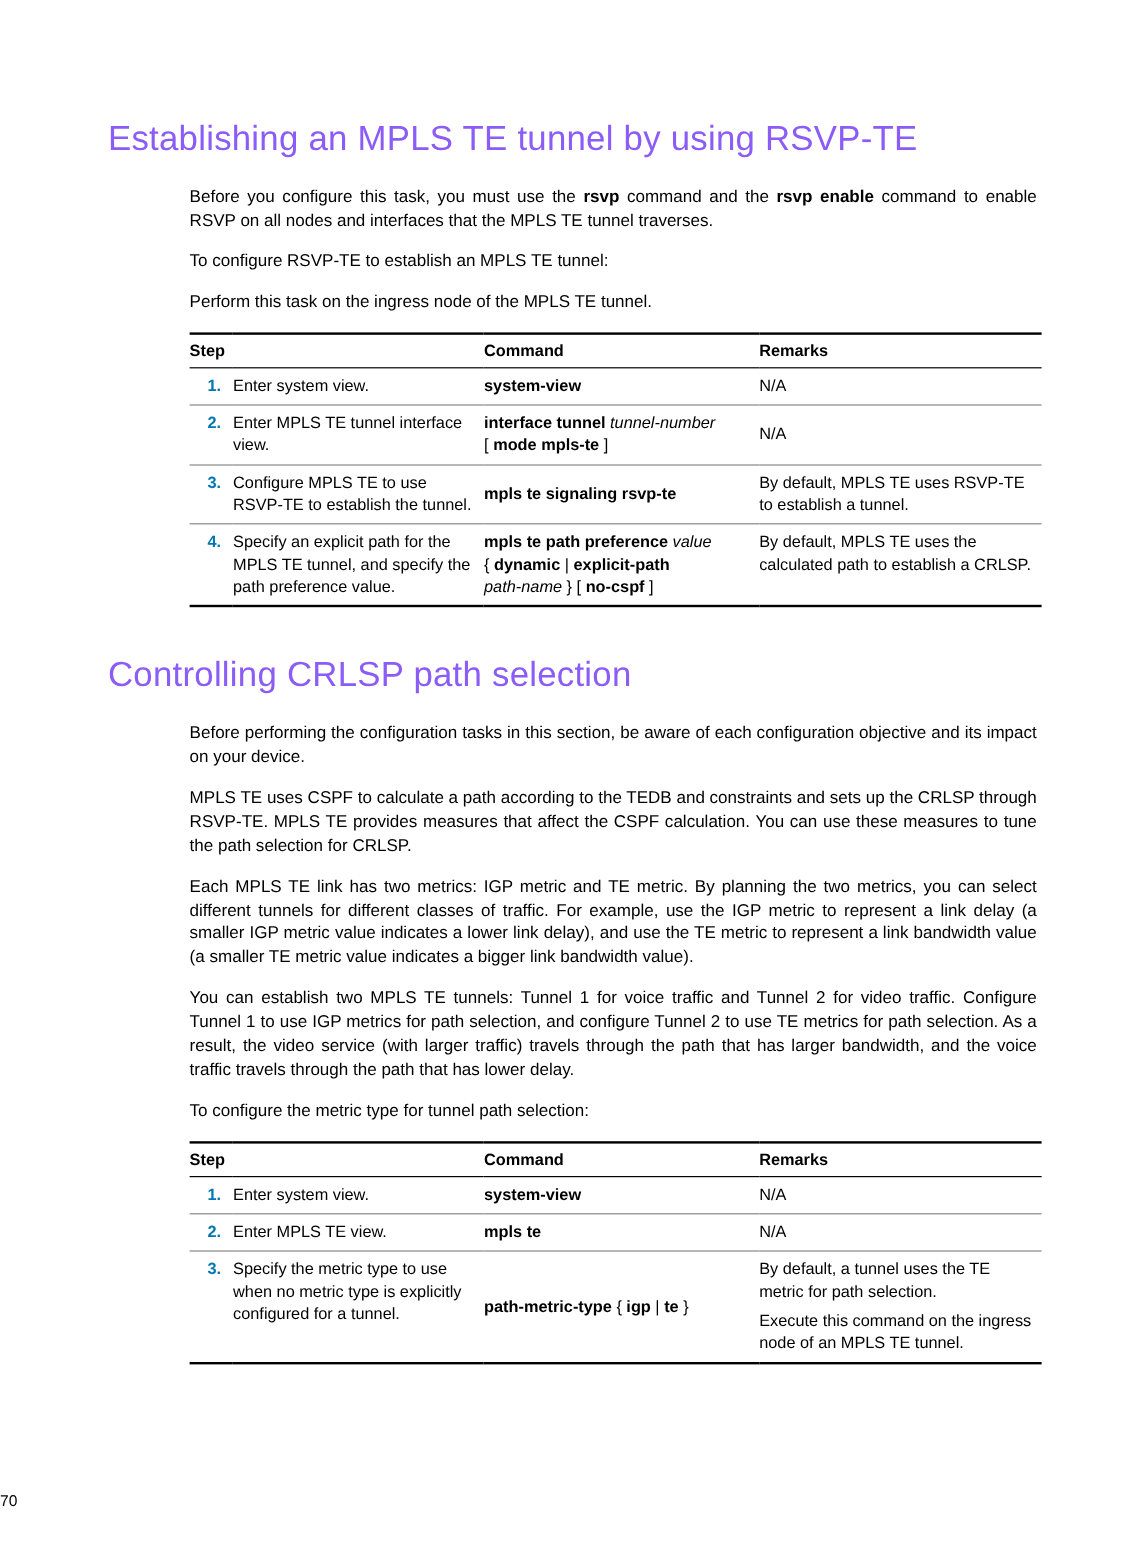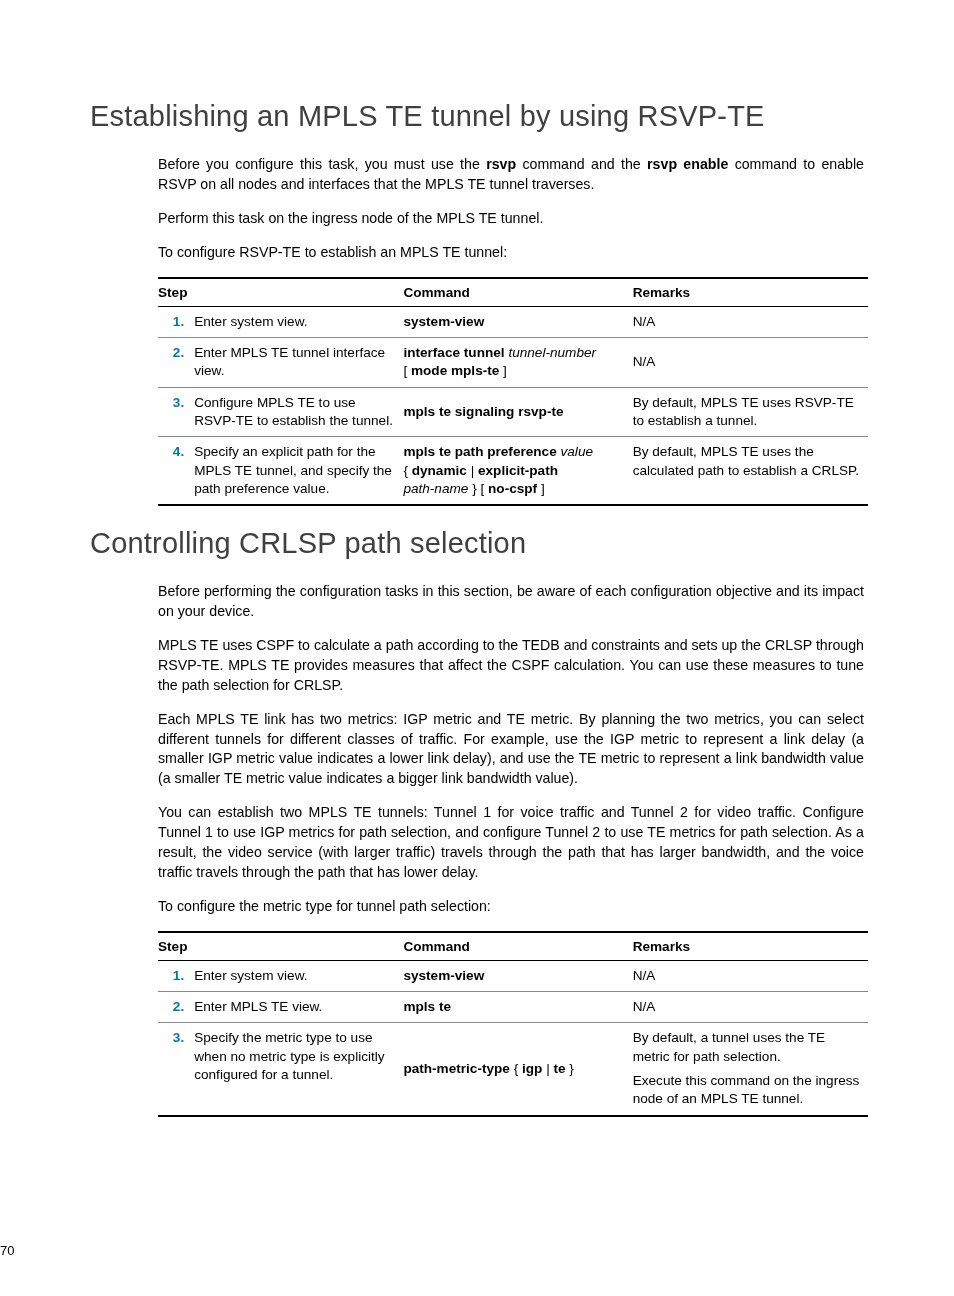--- a/index.html
+++ b/index.html
@@ -11,27 +11,27 @@
     font-weight: 300;
   }
   .page {
     width: 954px;
     height: 1296px;
     position: relative;
     box-sizing: border-box;
     padding: 100px 90px 0 90px;
   }
   h1 {
-    color: #404040;
+    color: #8b5cf6;
     font-weight: 300;
     font-size: 29px;
     margin: 0 0 22px 0;
     letter-spacing: 0.2px;
   }
-  h1.second { margin-top: 21px; }
+  h1.second { margin-top: 41px; }
   .bodytext {
     margin: 0 0 14px 68px;
     font-size: 14.2px;
     line-height: 1.4;
     text-align: justify;
   }
   .bold { font-weight: 700; }
   .italic { font-style: italic; }
   .subheading {
     color: #0077b3;
@@ -85,22 +85,22 @@
 </head>
 <body>
 
 <div class="page">
 
   <h1>Establishing an MPLS TE tunnel by using RSVP-TE</h1>
 
   <p class="bodytext">
     <span>Before you configure this task, you must use the </span><span class="bold">rsvp</span><span> command and the </span><span class="bold">rsvp enable</span><span> command to enable RSVP on all nodes and interfaces that the MPLS TE tunnel traverses.</span>
   </p>
+  <p class="bodytext">To configure RSVP-TE to establish an MPLS TE tunnel:</p>
   <p class="bodytext">Perform this task on the ingress node of the MPLS TE tunnel.</p>
-  <p class="bodytext">To configure RSVP-TE to establish an MPLS TE tunnel:</p>
 
   <table>
     <tbody>
         <tr class="headrow">
       <th colspan="2" class="step-head">Step</th>
       <th class="col-cmd">Command</th>
       <th class="col-rem">Remarks</th>
     </tr>
     <tr>
       <td class="stepnum">1.</td>

